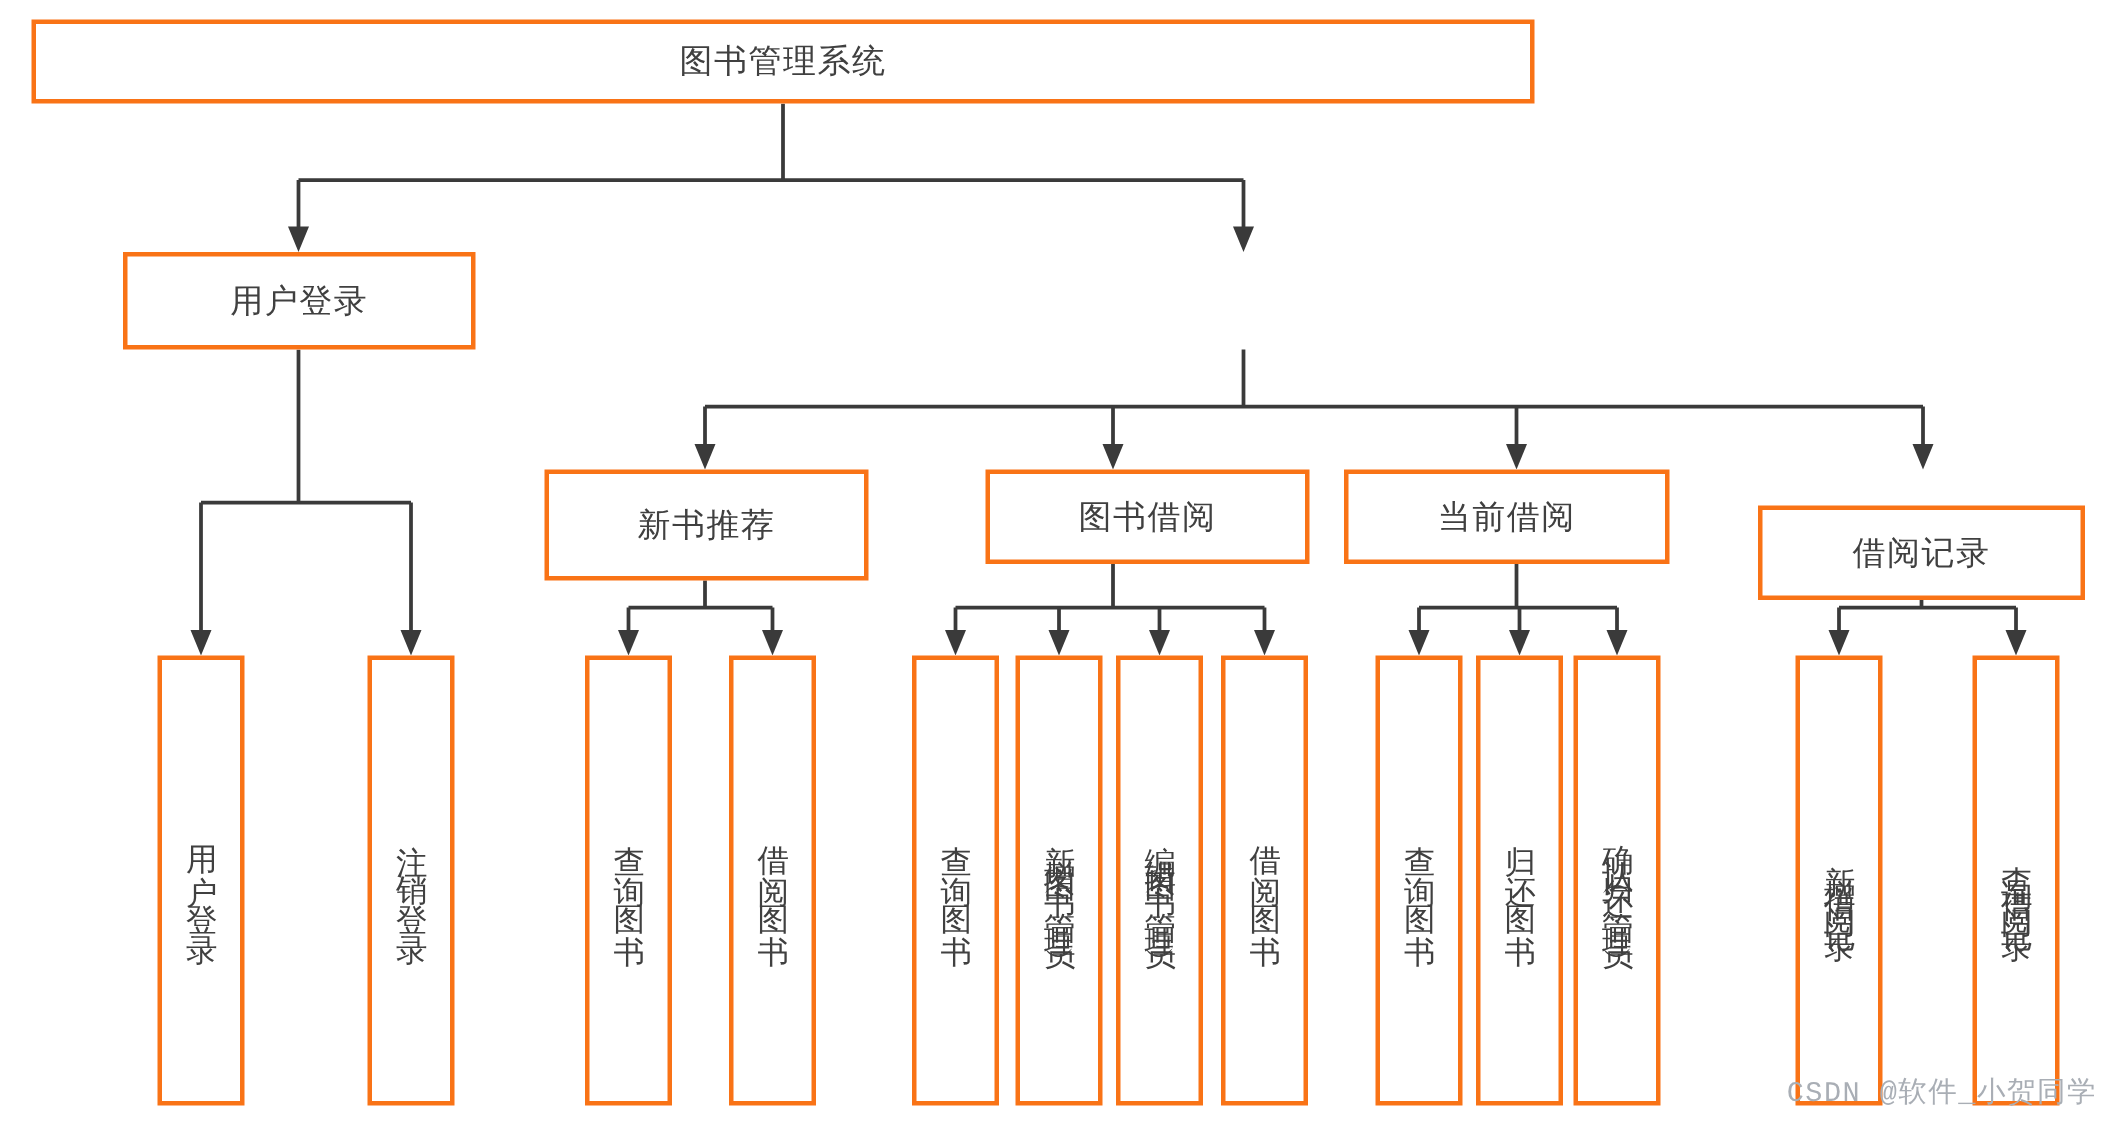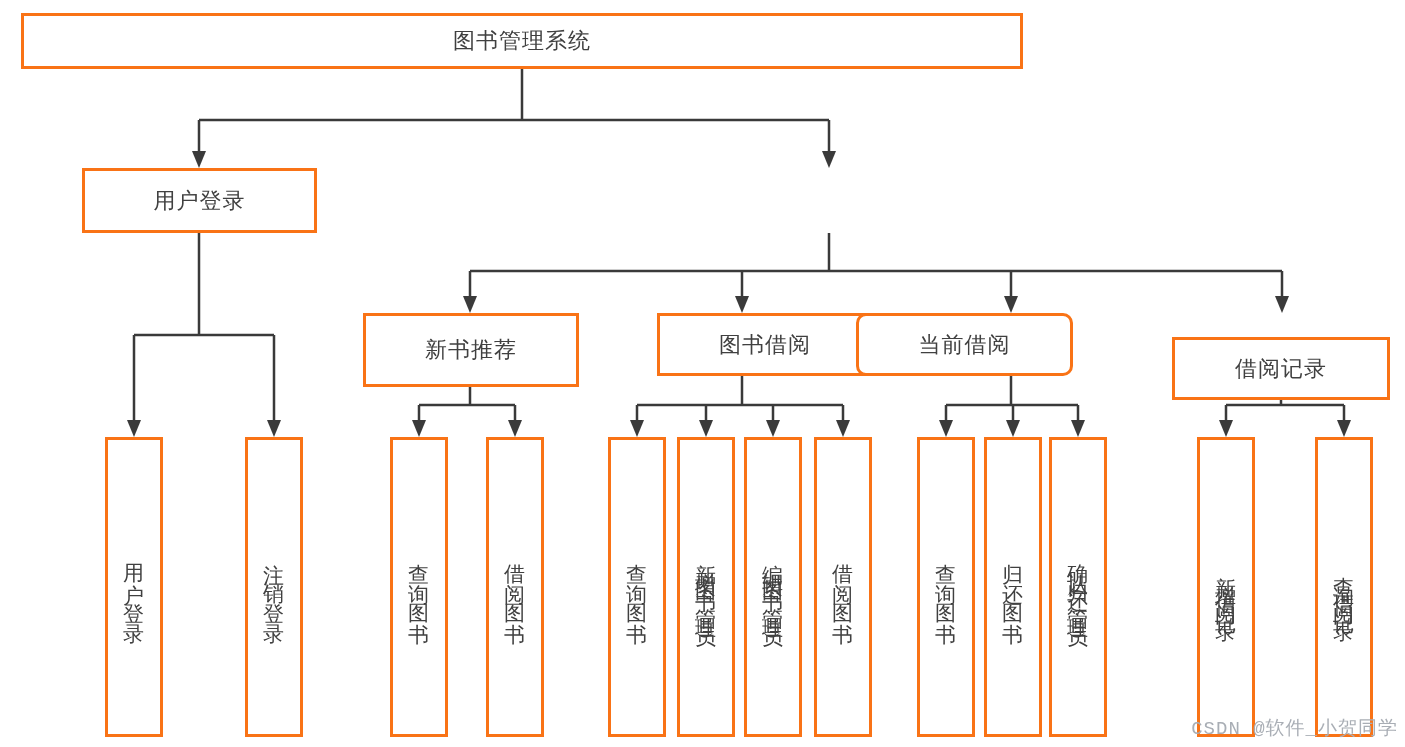--- a/index.html
+++ b/index.html
@@ -39,21 +39,21 @@
     white-space: nowrap;
   }
   
   .n-root      { left: 21px;   top: 13px;  width: 1002px; height: 56px; }
   
   .n-userlogin { left: 82px;   top: 168px; width: 235px;  height: 65px; }
   .n-bookmgmt  { left: 712px;  top: 168px; width: 235px;  height: 65px; }
   
   .n-newbooks  { left: 363px;  top: 313px; width: 216px;  height: 74px; }
   .n-borrow    { left: 632px;  top: 313px; width: 216px;  height: 63px; margin-left: 25px; }
-  .n-current   { left: 856px;  top: 313px; width: 217px;  height: 63px; border-radius: 10px; }
+  .n-current   { left: 896px;  top: 313px; width: 217px;  height: 63px; }
   .n-records   { left: 1172px; top: 313px; width: 218px;  height: 63px; margin-top: 24px; }
   
   .leaf { top: 437px; width: 58px; height: 300px; }
   .l-g1a { left: 105px; }  .l-g1b { left: 245px; }
   .l-g2a { left: 390px; }  .l-g2b { left: 486px; }
   .l-g3a { left: 608px; }  .l-g3b { left: 677px; }  .l-g3c { left: 744px; }  .l-g3d { left: 814px; }
   .l-g4a { left: 917px; }  .l-g4b { left: 984px; }  .l-g4c { left: 1049px; }
   .l-g5a { left: 1197px; } .l-g5b { left: 1315px; }
   #watermark {
     position: absolute;

